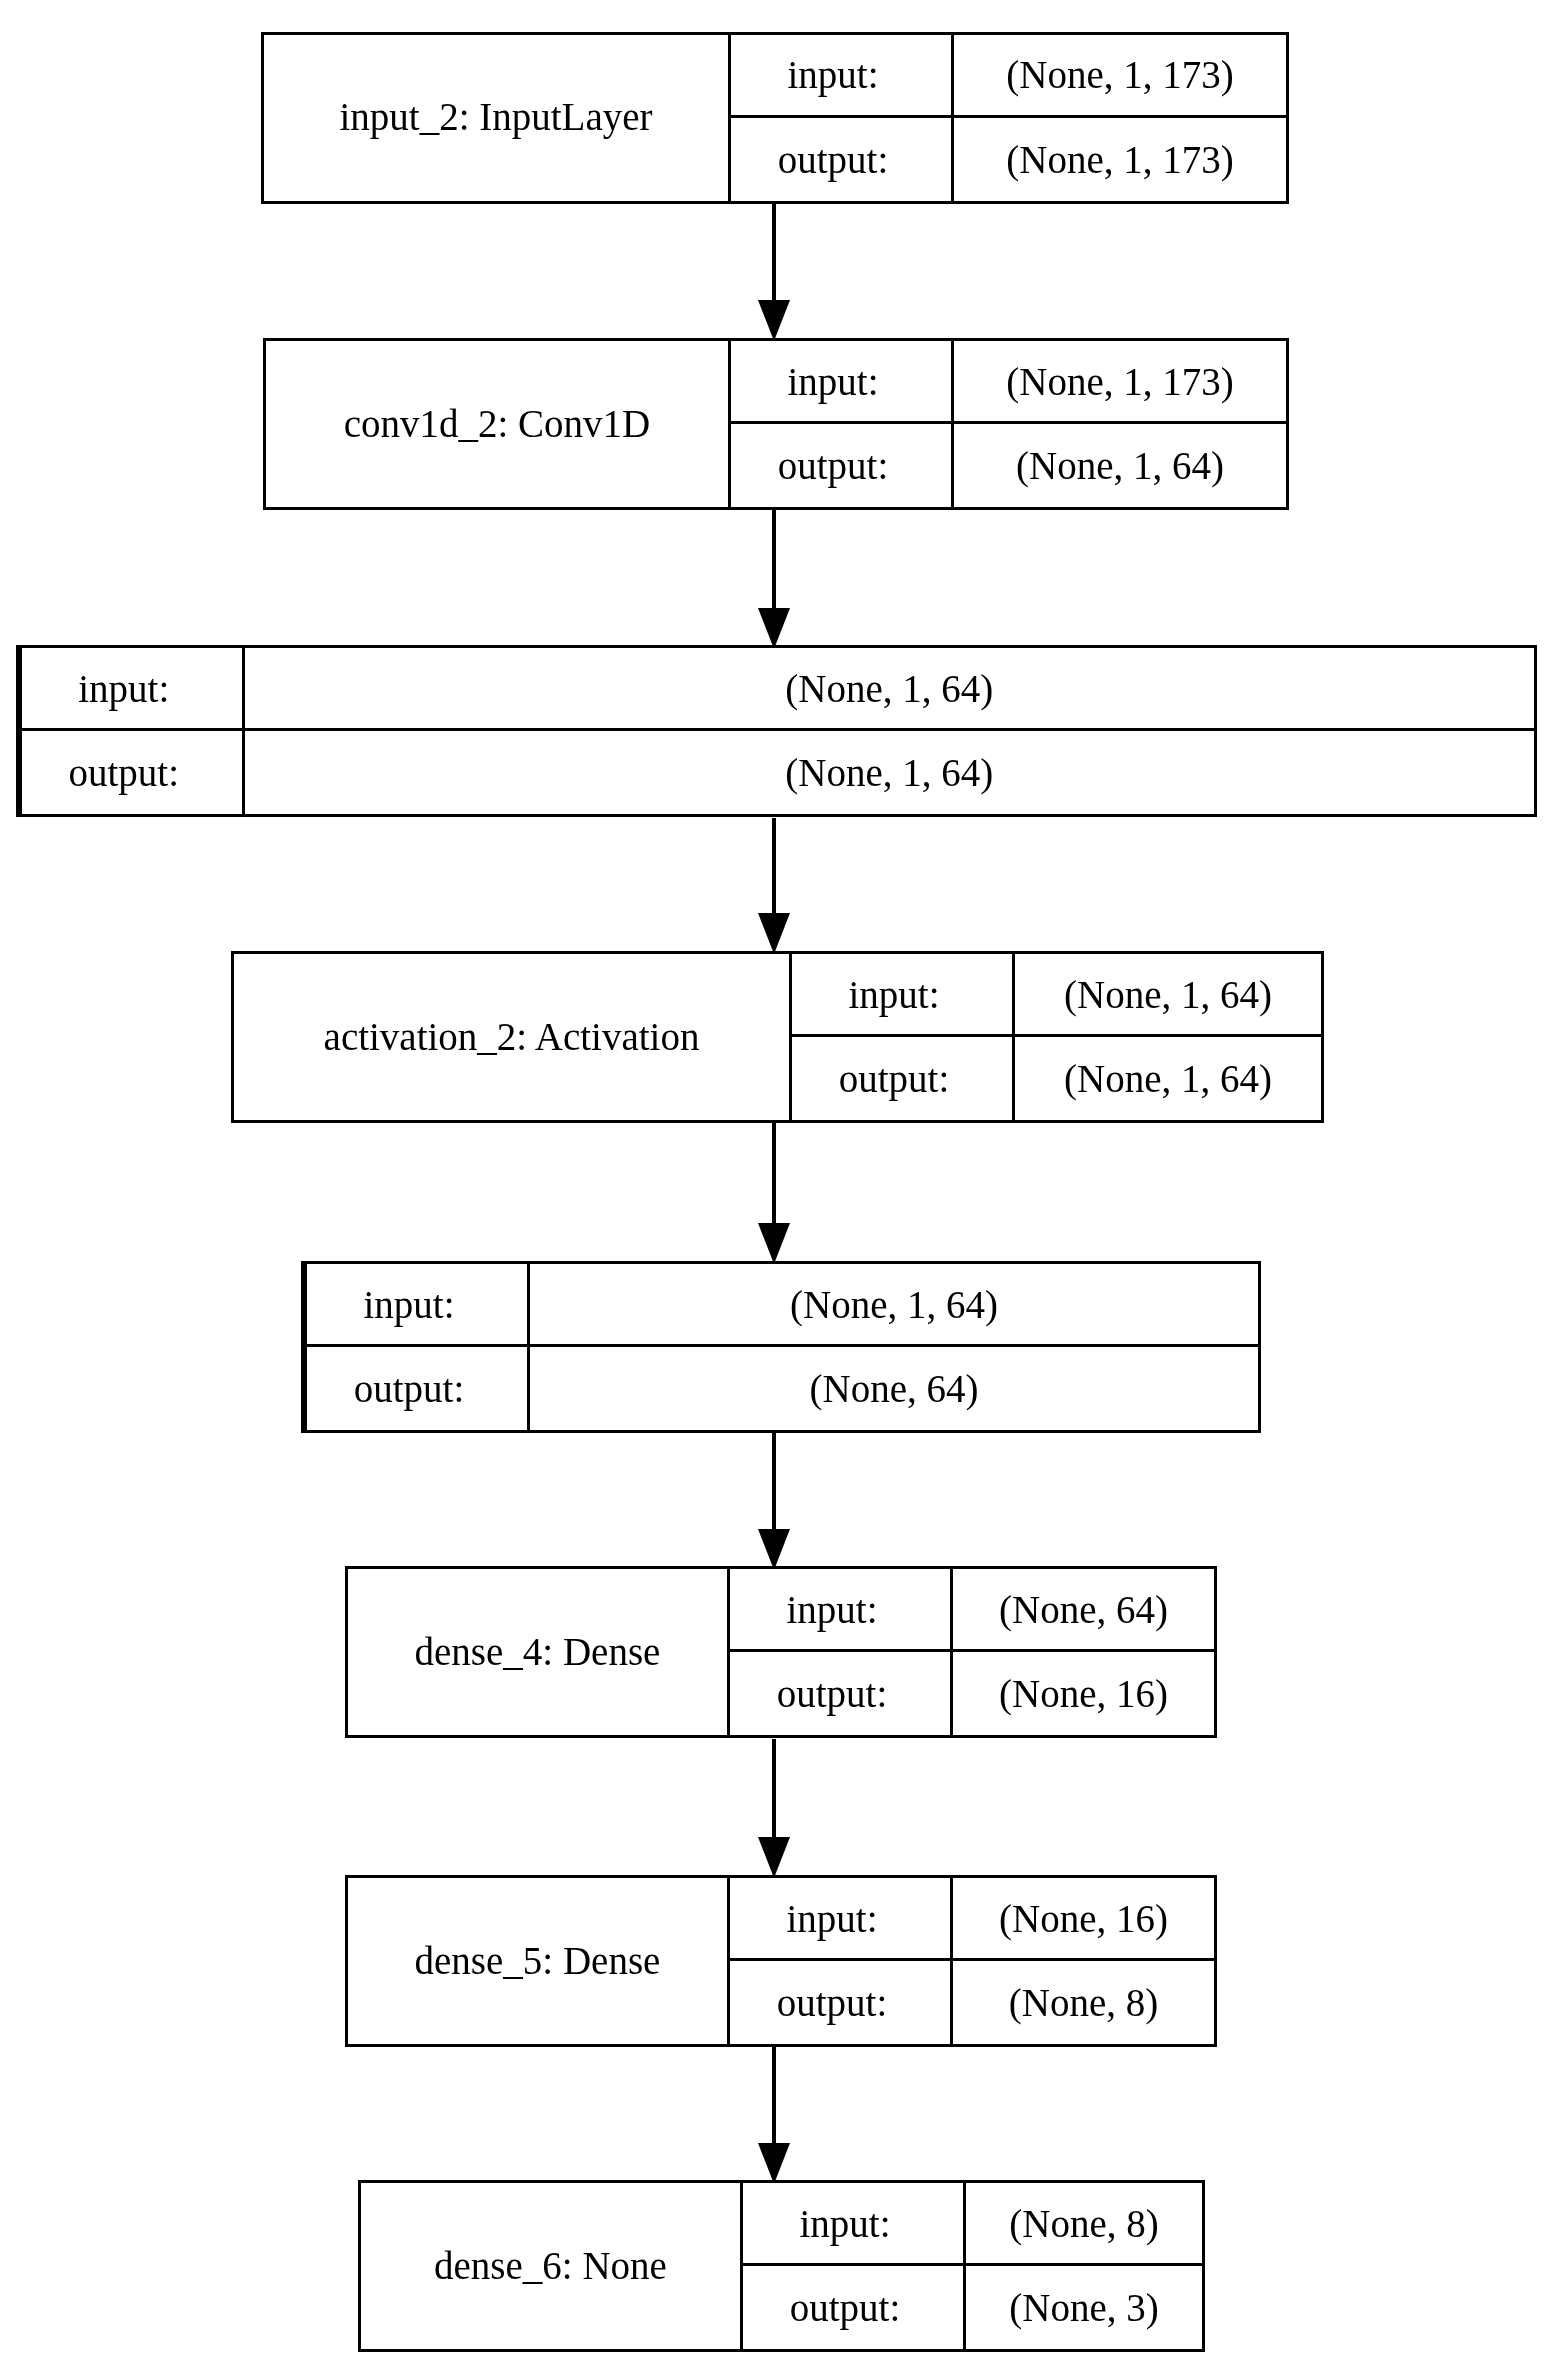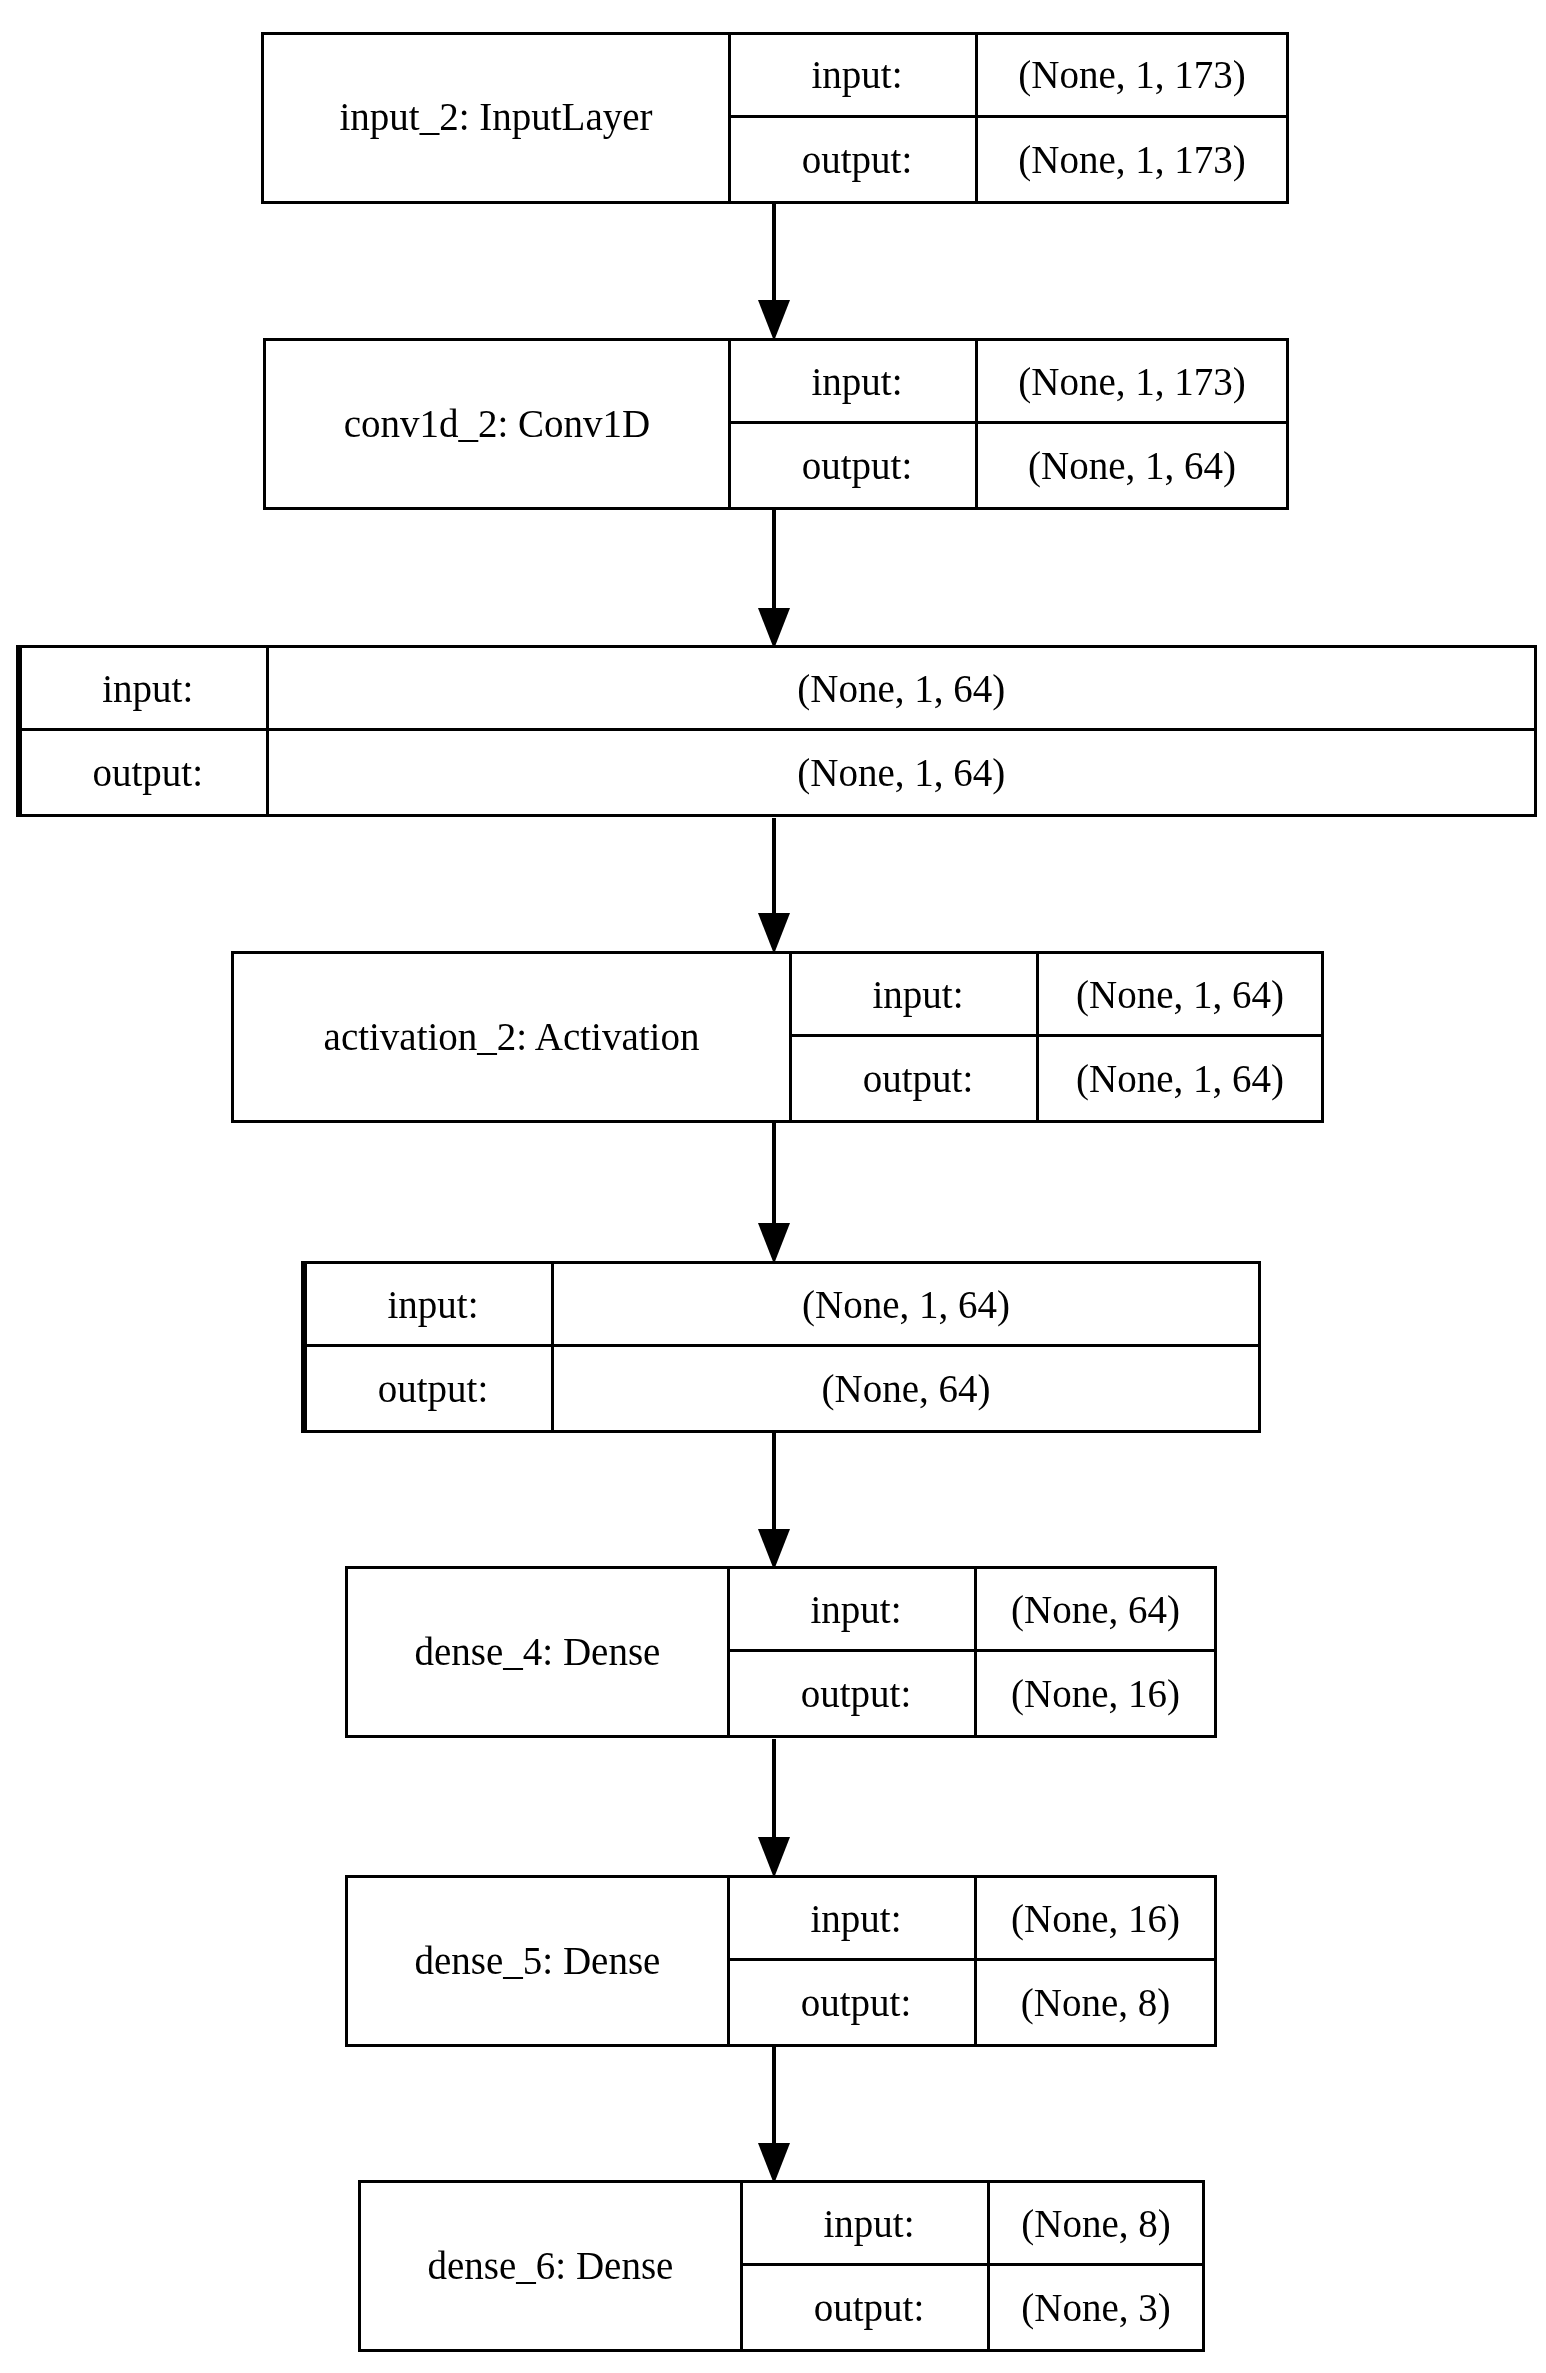--- a/index.html
+++ b/index.html
@@ -42,21 +42,20 @@
     display: flex;
     flex-direction: column;
     flex: 1 1 auto;
   }
   .io-row {
     box-sizing: border-box;
     display: flex;
     flex-direction: row;
     flex: 1 1 50%;
     align-items: stretch;
-    padding-left: 24px;
   }
   .io-row.top {
     border-bottom: 3.9px solid #000000;
   }
   .io-label {
     box-sizing: border-box;
     display: flex;
     align-items: center;
     justify-content: center;
     text-align: center;
@@ -212,21 +211,21 @@
           <div class="io-label" style="width: 204px; flex: 0 0 204px;">input:</div>
           <div class="io-shape">(None, 16)</div>
         </div>
         <div class="io-row">
           <div class="io-label" style="width: 204px; flex: 0 0 204px;">output:</div>
           <div class="io-shape">(None, 8)</div>
         </div>
       </div>
     </div>
     <div class="node" style="left: 358px; top: 2180px; width: 847px; height: 172px;">
-      <div class="node-name" style="width: 379px; flex: 0 0 379px;">dense_6: Dense</div>
+      <div class="node-name" style="width: 379px; flex: 0 0 379px;">dense_6: None</div>
       <div class="node-io">
         <div class="io-row top">
           <div class="io-label" style="width: 204px; flex: 0 0 204px;">input:</div>
           <div class="io-shape">(None, 8)</div>
         </div>
         <div class="io-row">
           <div class="io-label" style="width: 204px; flex: 0 0 204px;">output:</div>
           <div class="io-shape">(None, 3)</div>
         </div>
       </div>

